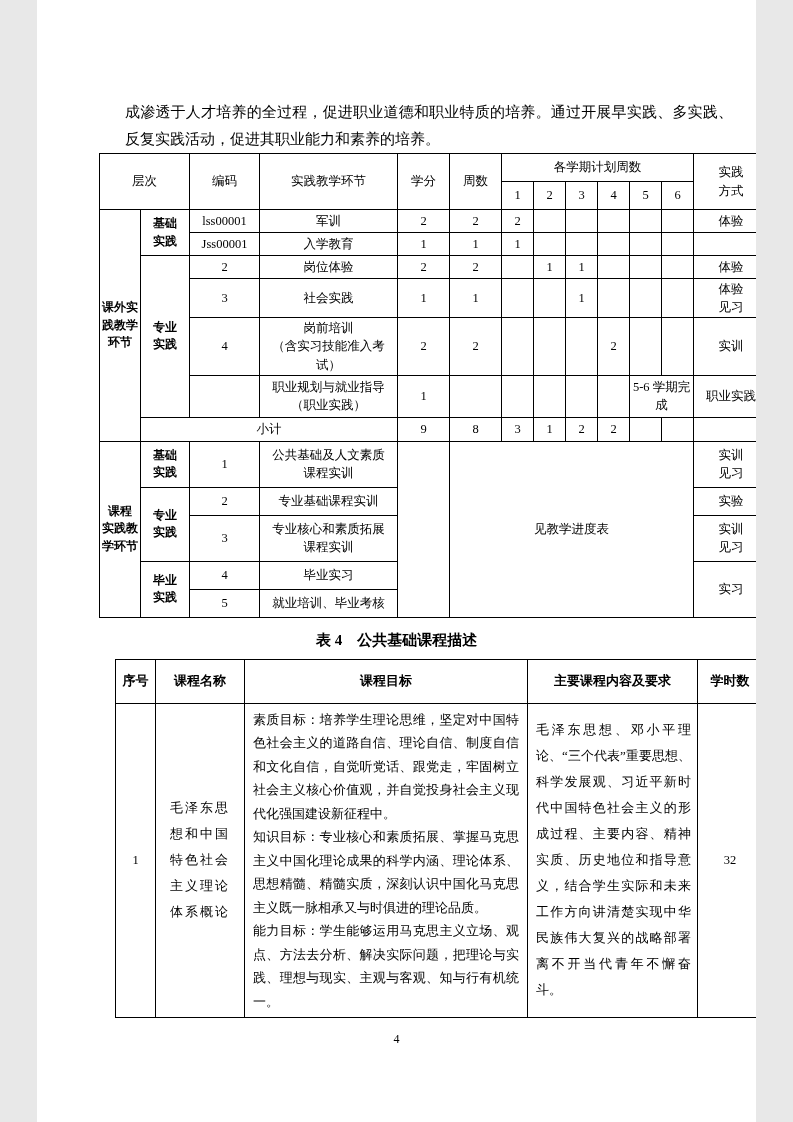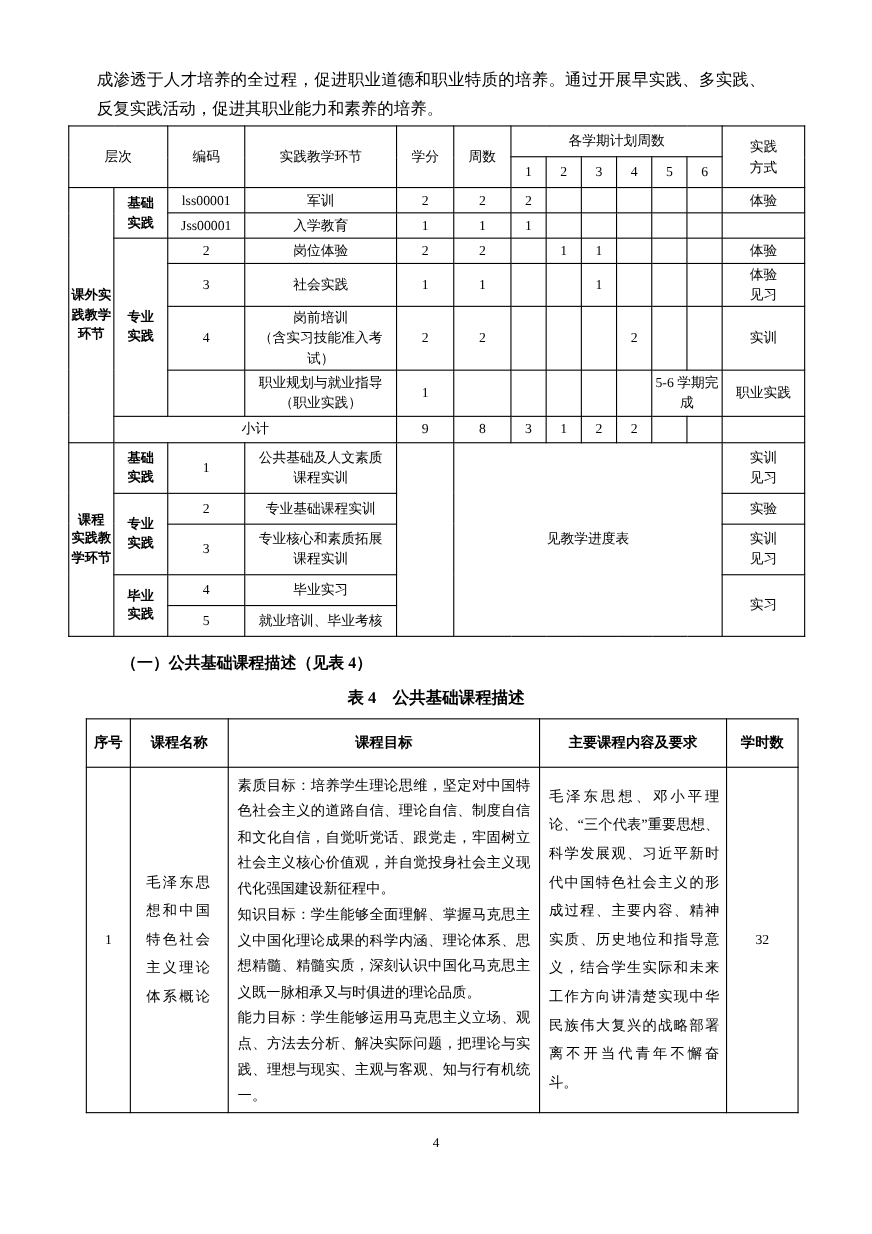--- a/index.html
+++ b/index.html
@@ -1,20 +1,20 @@
 <!DOCTYPE html>
 <html><head>
 <meta charset="utf-8">
 <style>
   * { margin:0; padding:0; box-sizing:border-box; }
   html,body { background:#e8e8e8; }
   .page {
-    width:793px; height:1122px; margin:0 auto; background:#ffffff;
+    width:719px; height:1122px; margin:0 auto; background:#ffffff;
     font-family:"Liberation Serif", serif; color:#000;
-    position:relative; overflow:hidden; padding-top:60px;
+    position:relative; overflow:hidden; padding-top:99px;
   }
   .intro {
     margin:0 86px 0 88px; width:608px;
     font-size:15px; line-height:27px; text-align:justify;
   }
   .tbl-title {
     text-align:center; font-weight:bold; font-size:15px;
     margin-top:15px; margin-bottom:9px;
   }
   table { border-collapse:collapse; table-layout:fixed; }
@@ -226,21 +226,20 @@
       <td>毕业实习</td>
       <td rowspan="2">实习</td>
     </tr>
     <tr class="h28">
       <td>5</td>
       <td>就业培训、毕业考核</td>
     </tr>
   </tbody>
     </table>
 
-  <div class="sec9-sub">（一）公共基础课程描述（见表 4）</div>
 
   <div class="tbl-title" style="margin-top:13px;">表 4　公共基础课程描述</div>
 
   <table class="t4">
     <colgroup>
       <col style="width:40px">
         <col style="width:89px">
         <col style="width:283px">
       <col style="width:170px">
         <col style="width:65px">
@@ -250,21 +249,21 @@
       <td>序号</td>
       <td>课程名称</td>
       <td>课程目标</td>
       <td>主要课程内容及要求</td>
       <td>学时数</td>
     </tr>
     <tr class="body">
       <td>1</td>
       <td class="name-cell">毛泽东思想和中国特色社会主义理论体系概论</td>
       <td class="cell-left pre">素质目标：培养学生理论思维，坚定对中国特色社会主义的道路自信、理论自信、制度自信和文化自信，自觉听党话、跟党走，牢固树立社会主义核心价值观，并自觉投身社会主义现代化强国建设新征程中。
-知识目标：学生能够全面理解、掌握马克思主义中国化理论成果的科学内涵、理论体系、思想精髓、精髓实质，深刻认识中国化马克思主义既一脉相承又与时俱进的理论品质。
+知识目标：专业核心和素质拓展、掌握马克思主义中国化理论成果的科学内涵、理论体系、思想精髓、精髓实质，深刻认识中国化马克思主义既一脉相承又与时俱进的理论品质。
 能力目标：学生能够运用马克思主义立场、观点、方法去分析、解决实际问题，把理论与实践、理想与现实、主观与客观、知与行有机统一。</td>
       <td class="cell-left cell-content pre">毛泽东思想、邓小平理论、“三个代表”重要思想、科学发展观、习近平新时代中国特色社会主义的形成过程、主要内容、精神实质、历史地位和指导意义，结合学生实际和未来工作方向讲清楚实现中华民族伟大复兴的战略部署离不开当代青年不懈奋斗。</td>
       <td>32</td>
     </tr>
   </tbody>
     </table>
 
   <div class="pagenum">4</div>
 
 </div>

